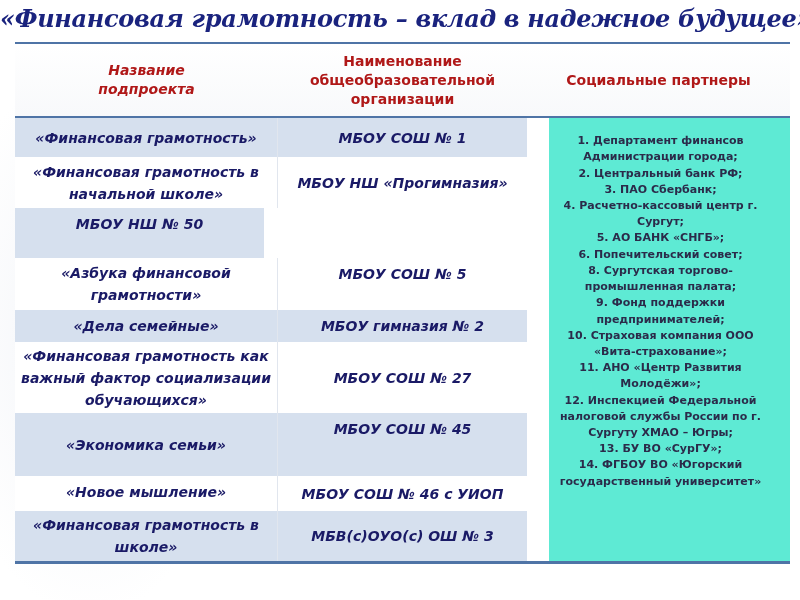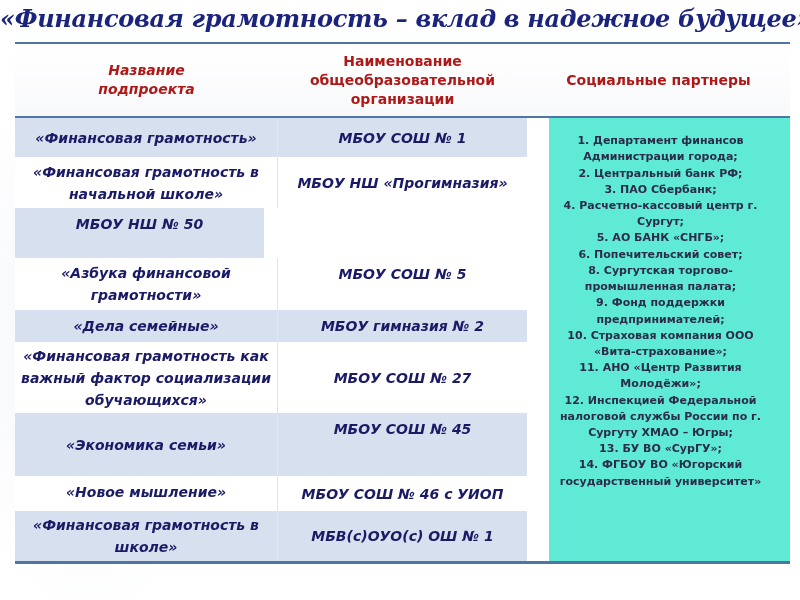--- a/index.html
+++ b/index.html
@@ -104,21 +104,21 @@
       <div class="row shaded" style="height:63px">
         <div class="cell c1">«Экономика семьи»</div>
         <div class="cell c2 top">МБОУ СОШ № 45</div>
       </div>
       <div class="row plain" style="height:35px">
         <div class="cell c1 top">«Новое мышление»</div>
         <div class="cell c2">МБОУ СОШ № 46 с УИОП</div>
       </div>
       <div class="row shaded" style="height:50px">
         <div class="cell c1">«Финансовая грамотность в школе»</div>
-        <div class="cell c2">МБВ(с)ОУО(с) ОШ № 1</div>
+        <div class="cell c2">МБВ(с)ОУО(с) ОШ № 3</div>
       </div>
     </div>
 
     <div class="partners">
       <ul>
         <li>1. Департамент финансов Администрации города;</li>
         <li>2. Центральный банк РФ;</li>
         <li>3. ПАО Сбербанк;</li>
         <li>4. Расчетно-кассовый центр г. Сургут;</li>
         <li>5. АО БАНК «СНГБ»;</li>

